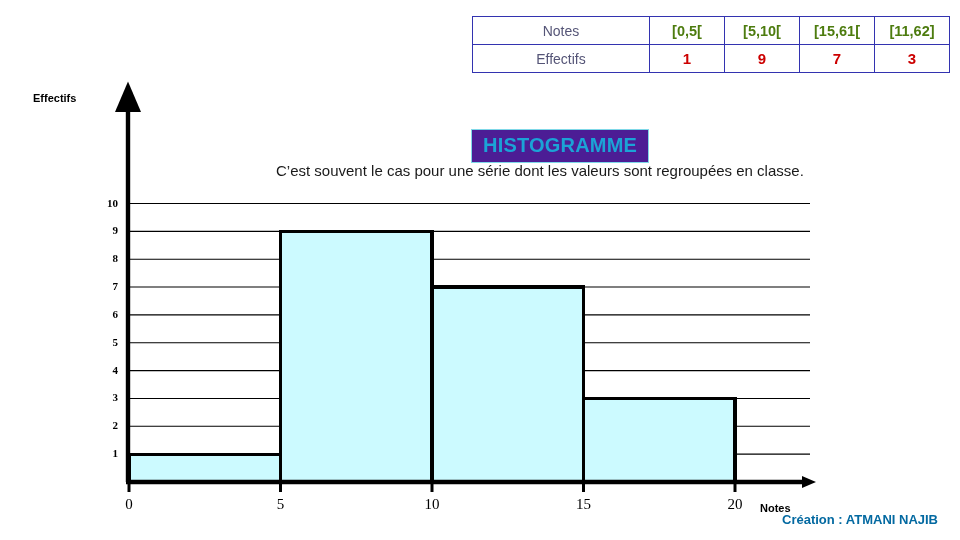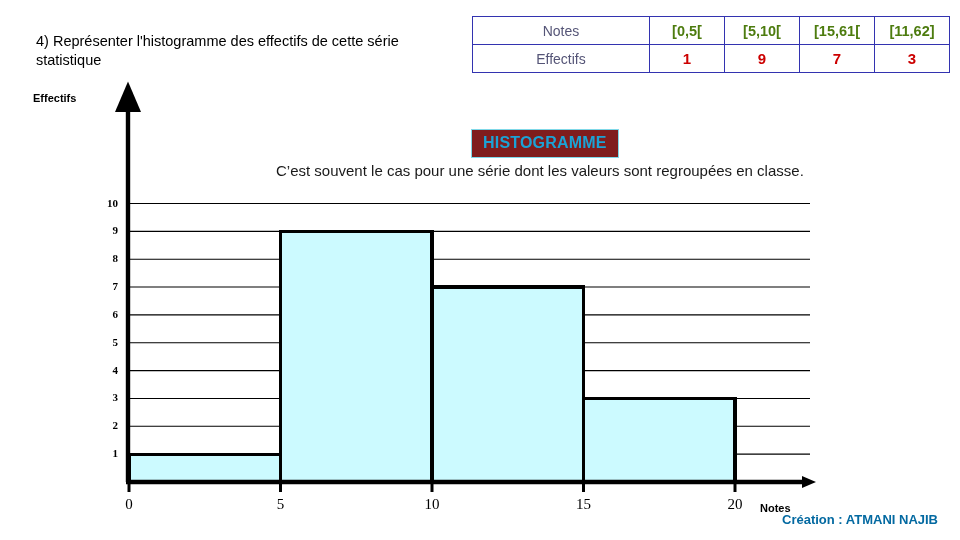--- a/index.html
+++ b/index.html
@@ -66,25 +66,25 @@
     font-weight: bold;
     font-size: 15px;
   }
 
   
   #histogramme-badge {
     position: absolute;
     left: 471px;
     top: 129px;
     padding: 4px 11px 5px 11px;
-    background: #7f1d1d;
+    background: #4c1d95;
     border: 1.5px solid #7fd8e8;
     color: #1ba3d6;
     font-weight: bold;
-    font-size: 16px;
+    font-size: 20px;
     letter-spacing: .2px;
     font-family: "Liberation Sans", sans-serif;
     white-space: nowrap;
   }
 
   
   #description-text {
     position: absolute;
     left: 276px;
     top: 162px;
@@ -150,21 +150,20 @@
     color: #0369a1;
     font-family: "Liberation Sans", sans-serif;
     white-space: nowrap;
   }
 </style>
 </head>
 <body>
 
 <div class="stage">
 
-  <div id="question-text">4) Représenter l'histogramme des effectifs de cette série statistique</div>
 
   <table id="data-table">
     <tbody>
       <tr>
         <td class="rowlabel">Notes</td>
         <td class="hdr">[0,5[</td>
         <td class="hdr">[5,10[</td>
         <td class="hdr">[15,61[</td>
         <td class="hdr">[11,62]</td>
       </tr>

